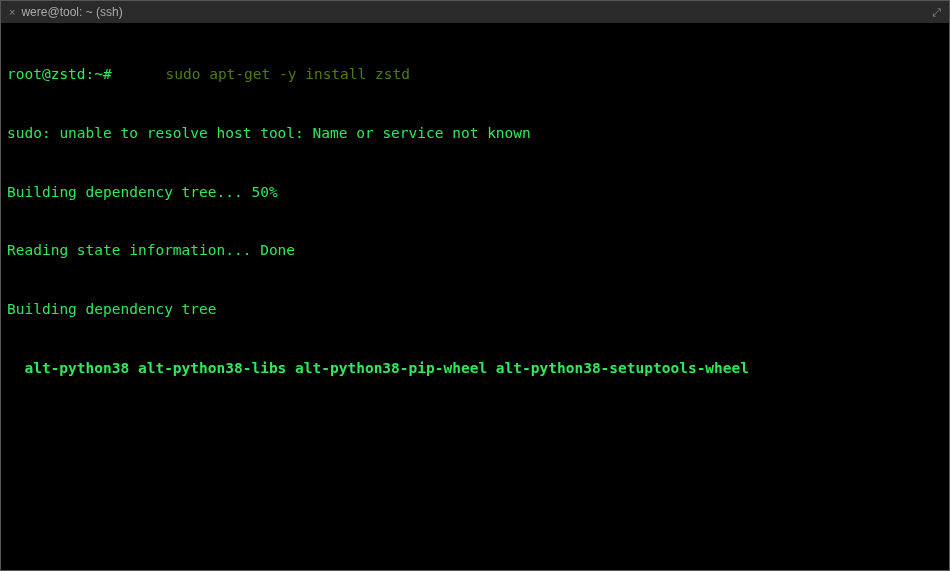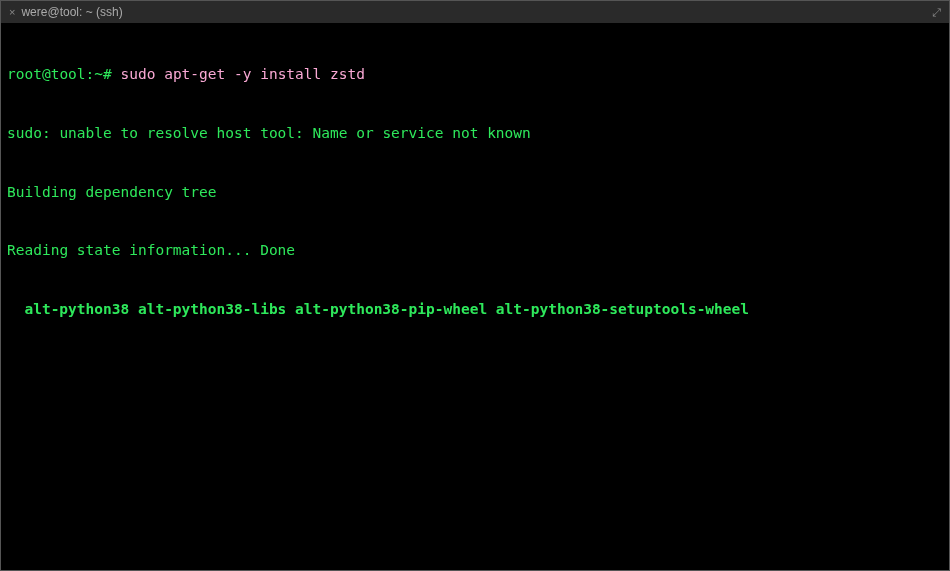--- a/index.html
+++ b/index.html
@@ -44,21 +44,22 @@
       white-space: pre-wrap;
       word-break: break-all;
     }
     .line {
       display: block;
     }
     .prompt-text {
       color: #2ee85b;
     }
     .cmd {
-      color: #f9a8d4;
+      color: #4d7c0f;
+      margin-left: 45px;
     }
     .indent {
       padding-left: 2ch;
       font-weight: bold;
     }
     .expand-icon {
       color: #888;
       font-size: 11px;
     }
   </style>
@@ -67,24 +68,25 @@
 
 <div class="titlebar">
   <div class="titlebar-left">
     <span class="close-x">×</span>
     <span>were@tool: ~ (ssh)</span>
   </div>
   <span class="expand-icon">⤢</span>
 </div>
 
 <div class="terminal">
-  <span class="line"><span class="prompt-text">root@tool:~#</span> <span class="cmd">sudo apt-get -y install zstd</span></span>
+  <span class="line"><span class="prompt-text">root@zstd:~#</span> <span class="cmd">sudo apt-get -y install zstd</span></span>
   <span class="line">sudo: unable to resolve host tool: Name or service not known</span>
+  <span class="line">Building dependency tree... 50%</span>
+  <span class="line">Reading state information... Done</span>
   <span class="line">Building dependency tree</span>
-  <span class="line">Reading state information... Done</span>
   <span class="line indent">alt-python38 alt-python38-libs alt-python38-pip-wheel alt-python38-setuptools-wheel</span>
   
   
   
   
   
   
   
   
   

